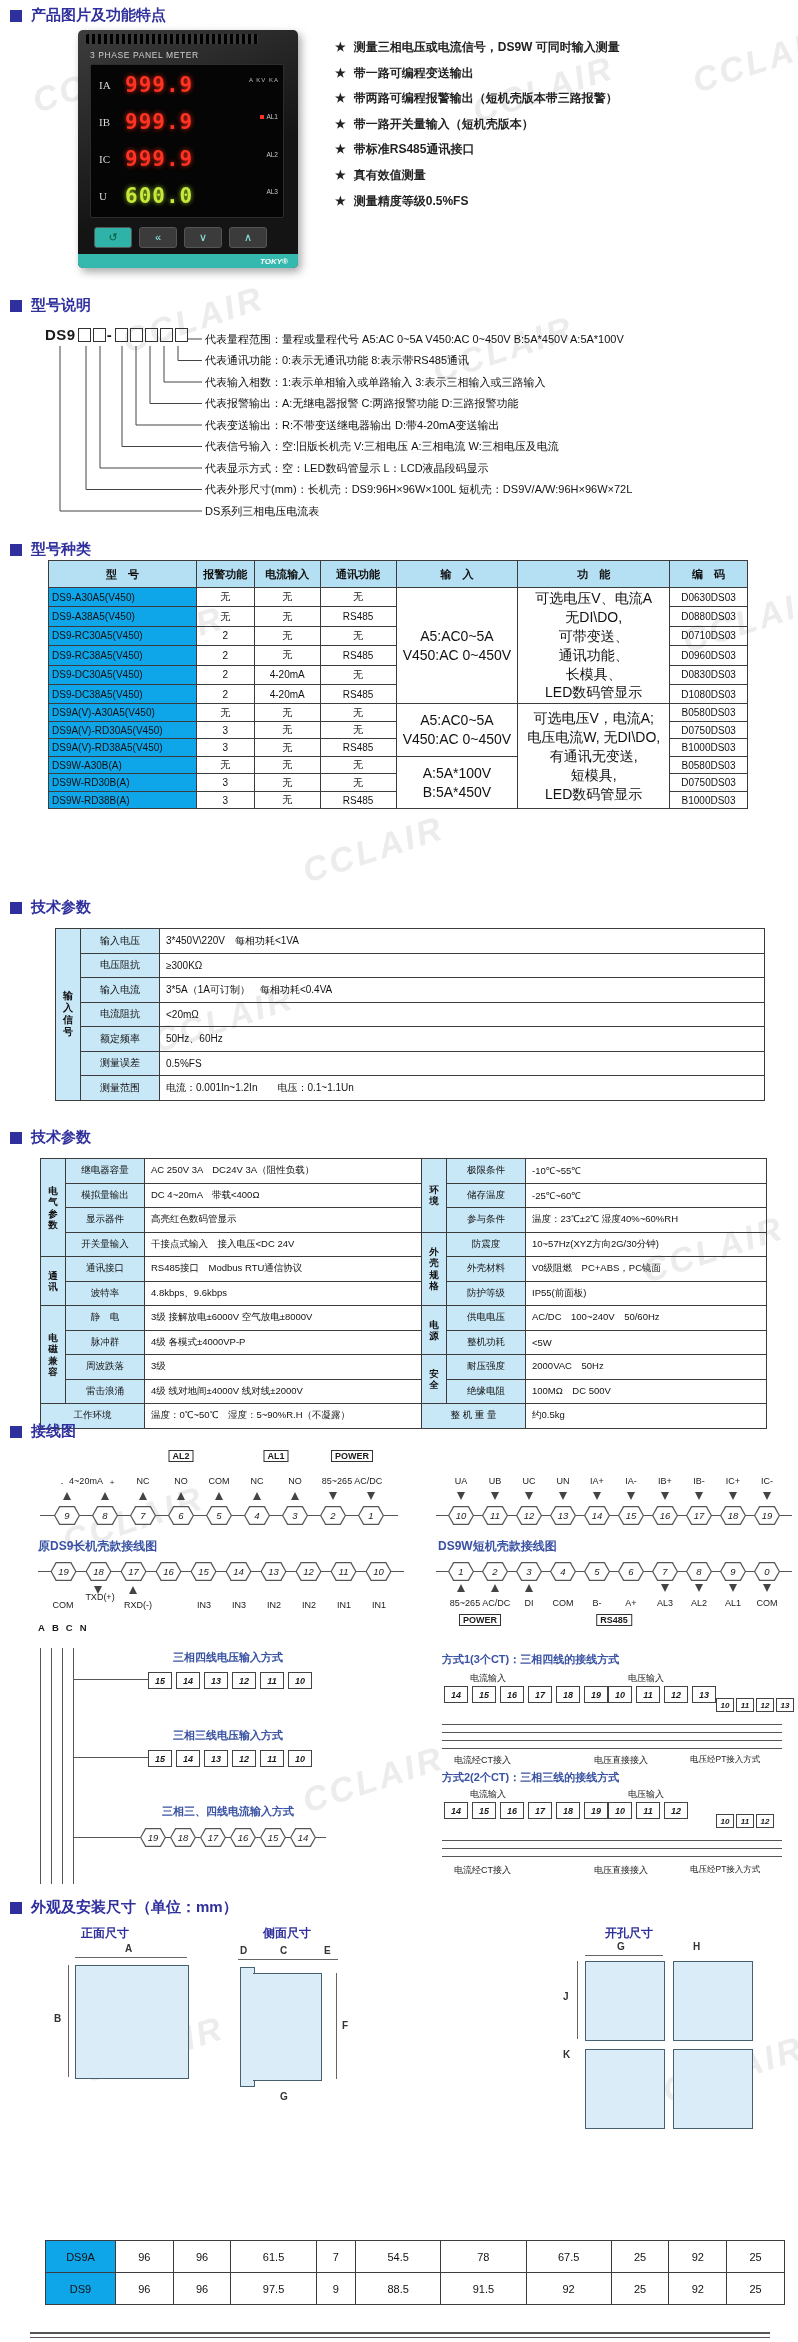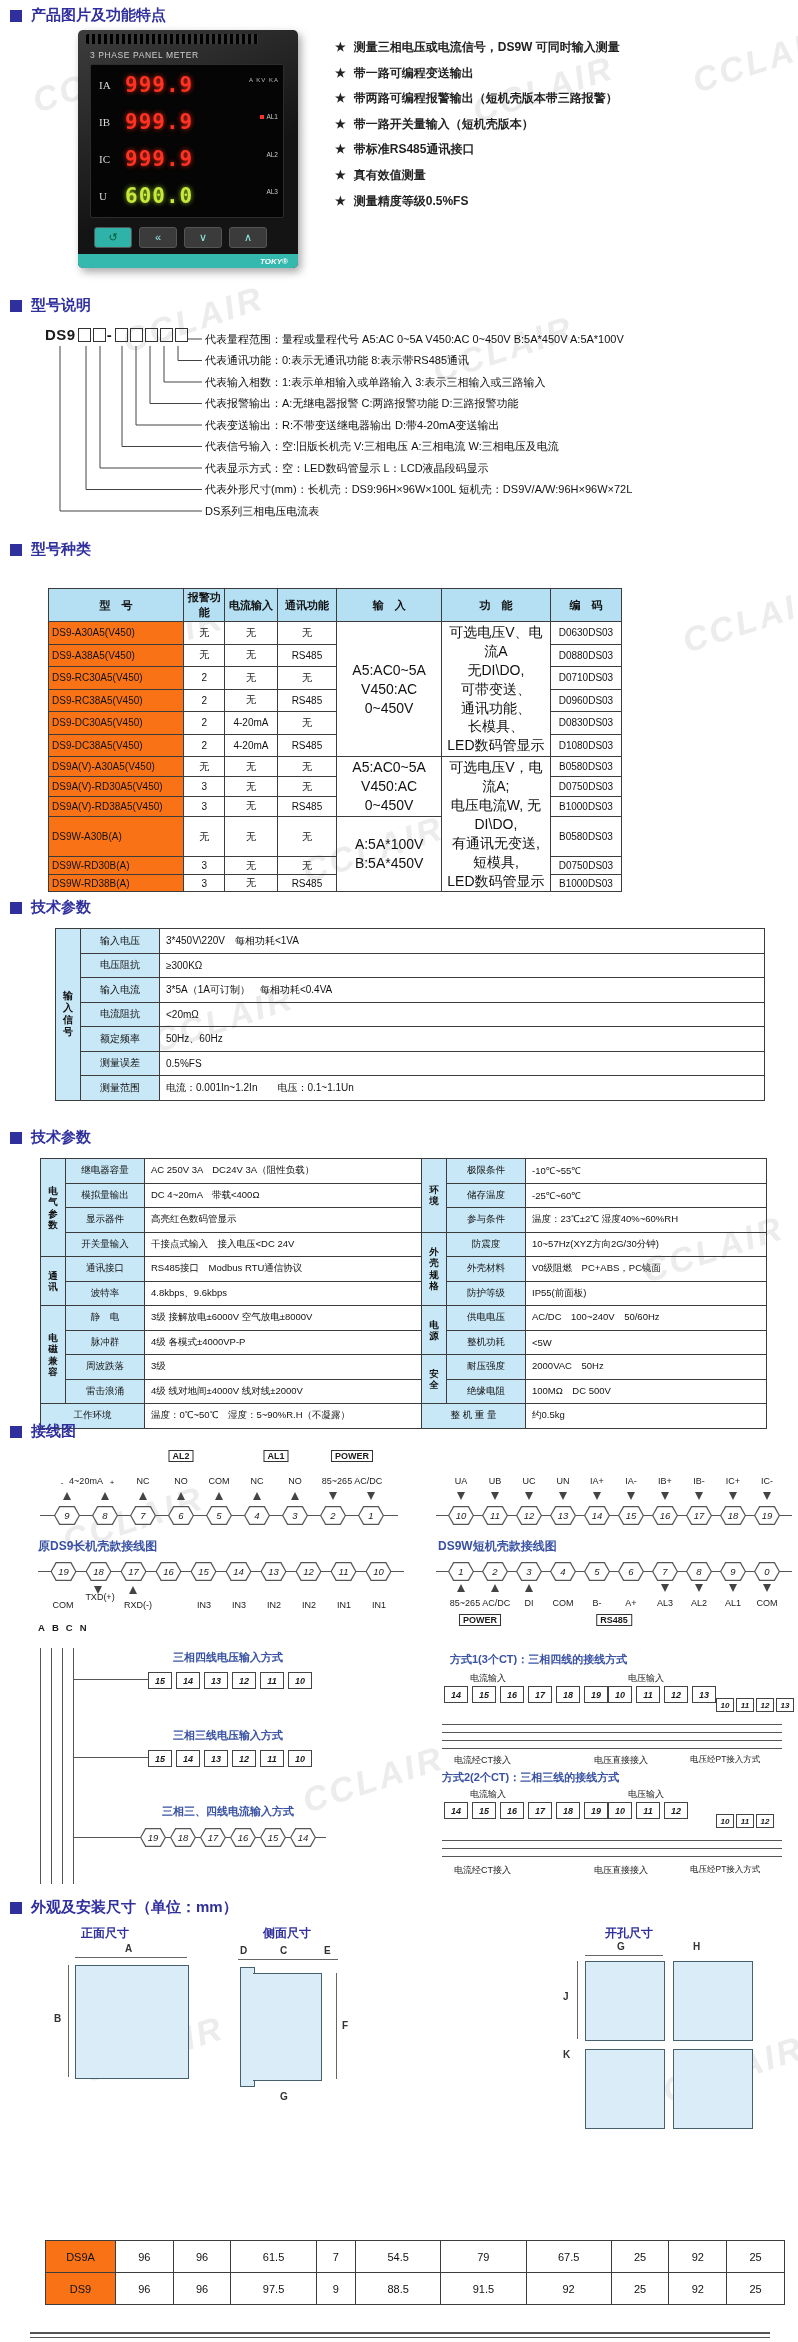--- a/index.html
+++ b/index.html
@@ -33,21 +33,21 @@
   .mprefix{position:absolute;left:5px;top:0;display:flex;align-items:center;font-weight:bold;font-size:15px;letter-spacing:.5px}
   .bx{display:inline-block;width:11px;height:12px;border:1.5px solid #333;margin-left:2px}
   .mdash{font-weight:bold;margin:0 1px}
   .mline{position:absolute;left:165px;white-space:nowrap;color:#111}
   .msvg{position:absolute;left:0;top:0}
   
   .tbl{position:absolute;border-collapse:collapse;font-size:10px;color:#111;z-index:2}
   .tbl th,.tbl td{border:1px solid #3c3c3c;padding:1px 3px;text-align:center;vertical-align:middle}
   .tbl th{background:#b5dff2;font-size:11px;height:24px;font-weight:bold}
   .mt td{height:14.5px}
-  .mc{background:#f97316;text-align:left!important;white-space:nowrap}
+  .mc{background:#0ea5e9;text-align:left!important;white-space:nowrap}
   .grp{text-align:right;font-size:14px;line-height:1.35}
   .g{background:#c9e8f7;width:18px;font-weight:bold;padding:1px;line-height:1.2}
   .k{background:#c9e8f7;width:72px}
   .v{text-align:left!important;padding-left:6px!important}
   .t1 td{height:21.5px}
   .t2 td{height:21.5px;font-size:9.5px}
   .dt th{height:25px}
   .dt td{height:29px;font-size:11px}
   .dt .mc{text-align:center!important}
   
@@ -210,21 +210,21 @@
     <div class="mline" style="top:135px">代表显示方式：空：LED数码管显示  L：LCD液晶段码显示</div>
     <div class="mline" style="top:156px">代表外形尺寸(mm)：长机壳：DS9:96H×96W×100L  短机壳：DS9V/A/W:96H×96W×72L</div>
     <div class="mline" style="top:178px">DS系列三相电压电流表</div>
   </div>
 
   <div class="sech" style="left:10px;top:540px">
     <span class="sqi"></span>
     <span>型号种类</span>
   </div>
 
-  <table class="tbl mt" style="left:48px;top:588px;width:574px">
+  <table class="tbl mt" style="left:48px;top:560px;width:700px">
     <colgroup>
         <col style="width:148px">
         <col style="width:58px">
         <col style="width:66px">
         <col style="width:76px">
         <col style="width:122px">
         <col style="width:152px">
         <col style="width:78px">
       </colgroup>
     <tbody>
@@ -781,21 +781,21 @@
         <i class="hx">
           <b>15</b>
         </i>
         <i class="hx">
           <b>14</b>
         </i>
     </div>
   </div>
 
   <div class="wd" style="left:442px;top:1652px;width:350px;height:234px">
-    <div class="wtitle" style="left:8px;top:0;font-size:11px">方式1(3个CT)：三相四线的接线方式</div>
+    <div class="wtitle" style="left:0;top:0;font-size:11px">方式1(3个CT)：三相四线的接线方式</div>
     <span class="note" style="left:28px;top:20px">电流输入</span>
     <span class="note" style="left:186px;top:20px">电压输入</span>
     <div class="sqrow" style="left:2px;top:34px">
       <i class="tq">
           <b>14</b>
         </i>
         <i class="tq">
           <b>15</b>
         </i>
         <i class="tq">
@@ -945,21 +945,21 @@
         <col style="width:70px">
       </colgroup>
     <tbody>
     <tr>
       <td class="mc">DS9A</td>
       <td>96</td>
       <td>96</td>
       <td>61.5</td>
       <td>7</td>
       <td>54.5</td>
-      <td>79</td>
+      <td>78</td>
       <td>67.5</td>
       <td>25</td>
       <td>92</td>
       <td>25</td>
     </tr>
     <tr>
       <td class="mc">DS9</td>
       <td>96</td>
       <td>96</td>
       <td>97.5</td>

